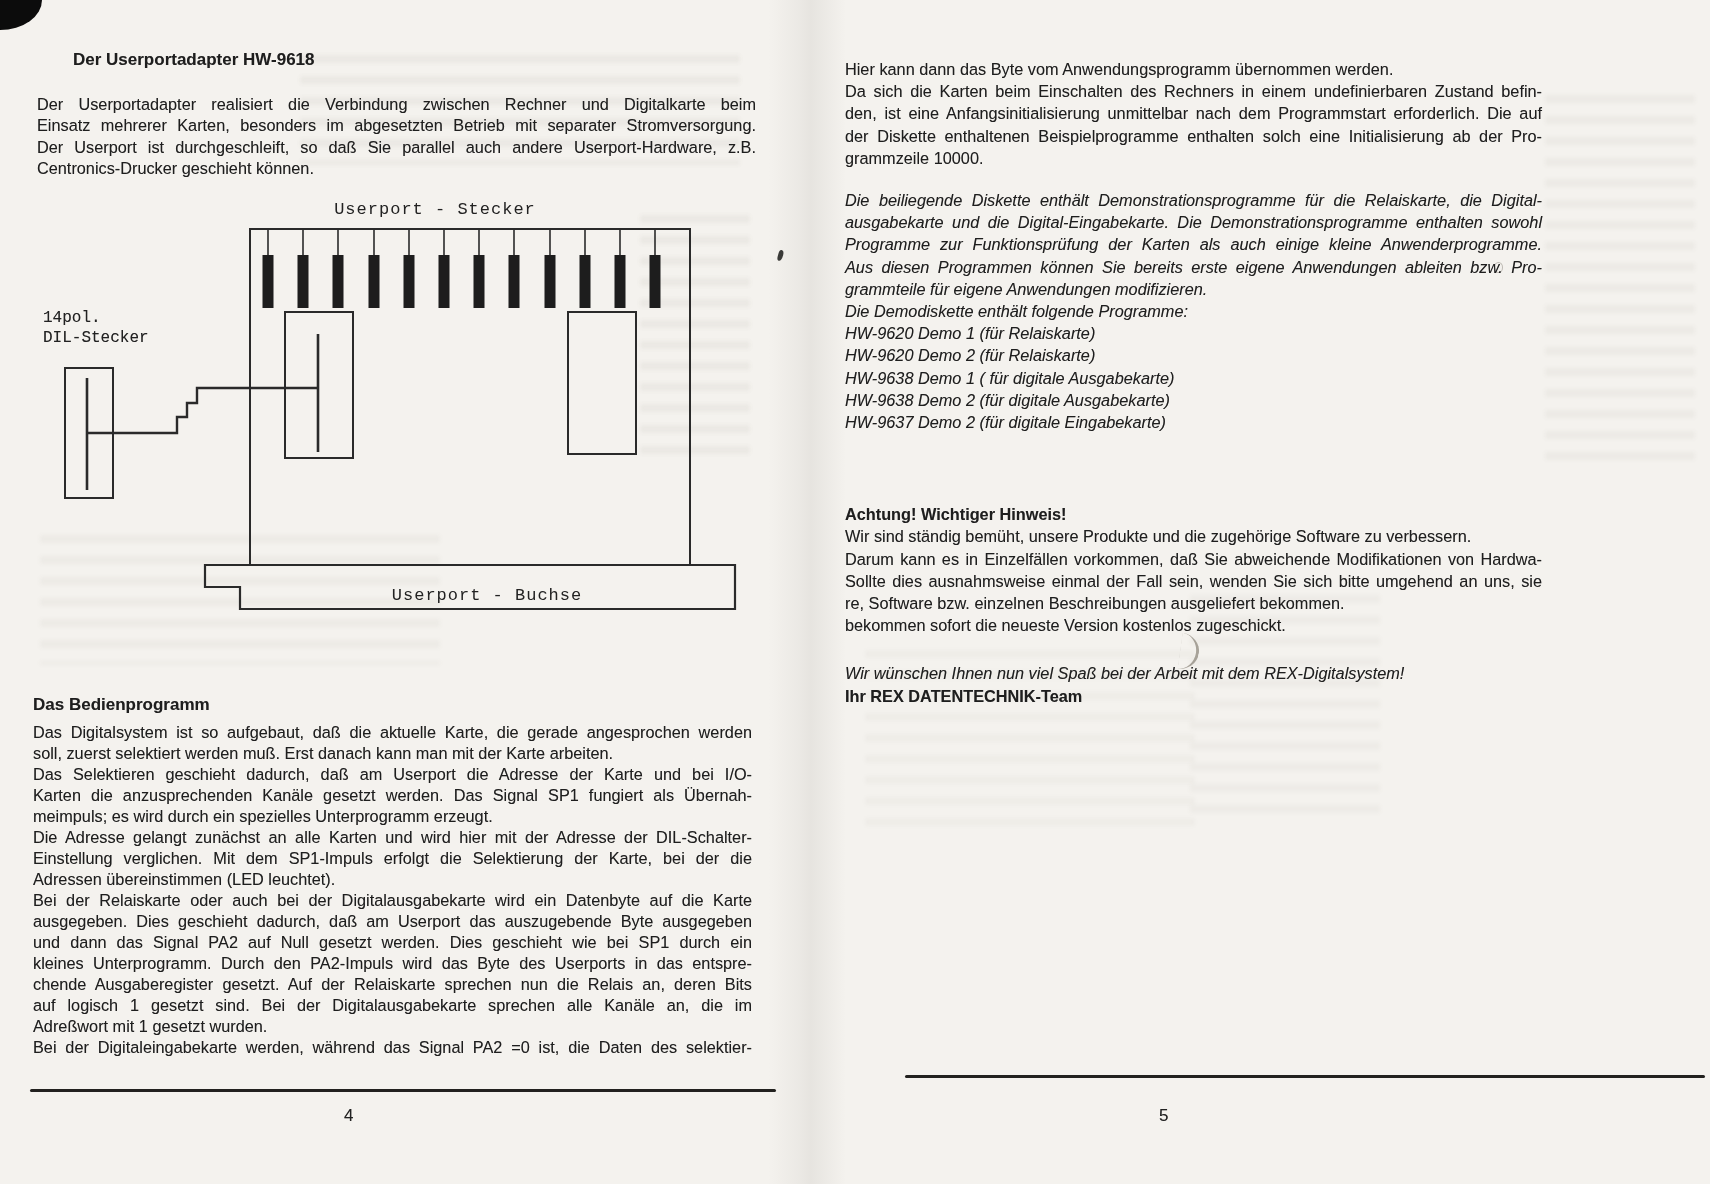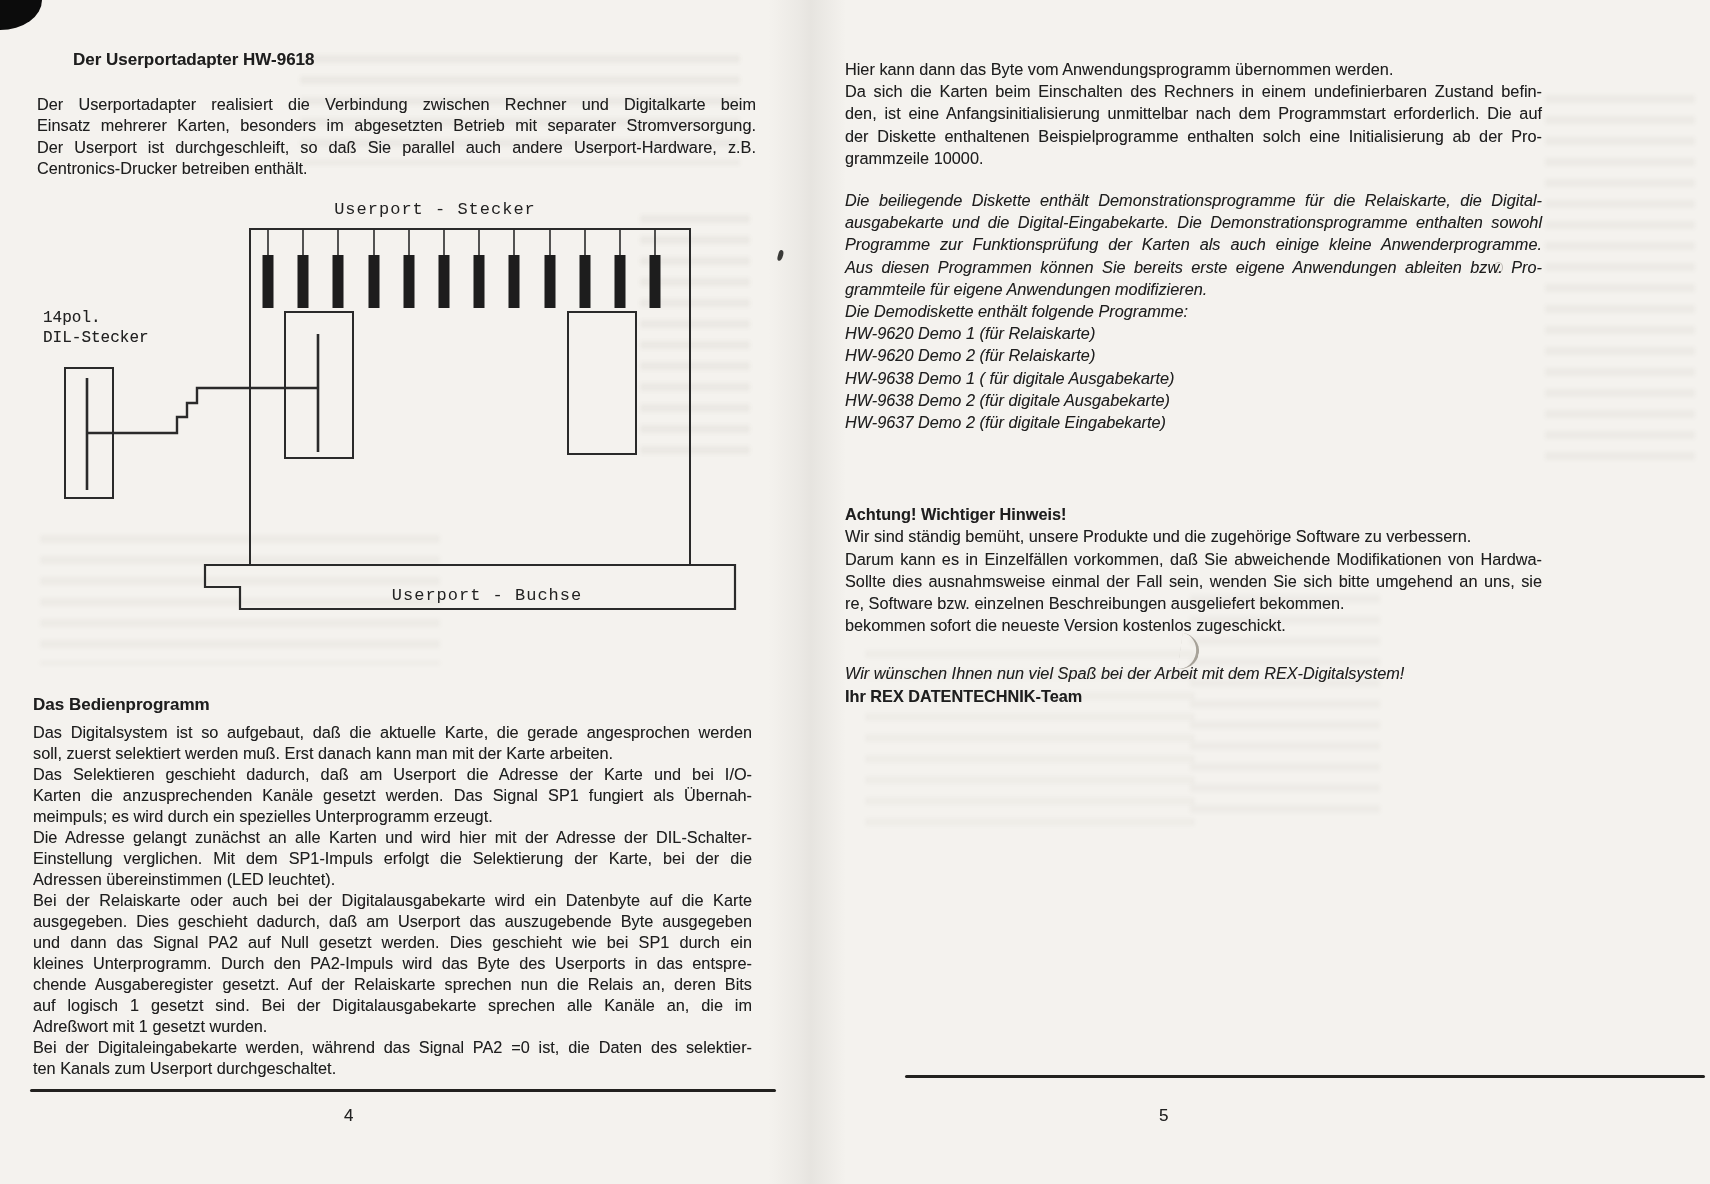--- a/index.html
+++ b/index.html
@@ -55,21 +55,21 @@
   <div class="ghost" style="left:1545px;top:95px;width:150px;height:370px;opacity:.6;"></div>
   <div class="ghost" style="left:1190px;top:595px;width:190px;height:220px;opacity:.5;"></div>
   <div class="ghost" style="left:865px;top:650px;width:330px;height:180px;opacity:.45;"></div>
 
   <div class="abs h" style="left:28px; top:50px; width:719px;margin-left:45px;">Der Userportadapter HW-9618</div>
 
   <div class="abs lp-intro" style="left:37px; top:94px; width:719px;">
     <div class="ln jl">Der Userportadapter realisiert die Verbindung zwischen Rechner und Digitalkarte beim</div>
     <div class="ln jl">Einsatz mehrerer Karten, besonders im abgesetzten Betrieb mit separater Stromversorgung.</div>
     <div class="ln jl">Der Userport ist durchgeschleift, so daß Sie parallel auch andere Userport-Hardware, z.B.</div>
-    <div class="ln ll">Centronics-Drucker betreiben enthält.</div>
+    <div class="ln ll">Centronics-Drucker geschieht können.</div>
   </div>
 
   <div class="abs diagram" style="left:35px; top:196px; width:710px; height:418px;">
     <svg width="710" height="418" viewBox="0 0 710 418">
       <text x="400" y="18" text-anchor="middle" class="dlabel">Userport - Stecker</text>
 
       <path class="dstroke" stroke-width="2" d="M215,369 L215,33 L655,33 L655,369"></path>
 
       <g stroke="#2a2a2a" stroke-width="1.6">
         <line x1="233" y1="33" x2="233" y2="59"></line>
@@ -140,21 +140,20 @@
       <div class="ln jl">Bei der Relaiskarte oder auch bei der Digitalausgabekarte wird ein Datenbyte auf die Karte</div>
       <div class="ln jl">ausgegeben. Dies geschieht dadurch, daß am Userport das auszugebende Byte ausgegeben</div>
       <div class="ln jl">und dann das Signal PA2 auf Null gesetzt werden. Dies geschieht wie bei SP1 durch ein</div>
       <div class="ln jl">kleines Unterprogramm. Durch den PA2-Impuls wird das Byte des Userports in das entspre-</div>
       <div class="ln jl">chende Ausgaberegister gesetzt. Auf der Relaiskarte sprechen nun die Relais an, deren Bits</div>
       <div class="ln jl">auf logisch 1 gesetzt sind. Bei der Digitalausgabekarte sprechen alle Kanäle an, die im</div>
       <div class="ln ll">Adreßwort mit 1 gesetzt wurden.</div>
     </div>
     <div>
       <div class="ln jl">Bei der Digitaleingabekarte werden, während das Signal PA2 =0 ist, die Daten des selektier-</div>
-      <div class="ln ll">ten Kanals zum Userport durchgeschaltet.</div>
     </div>
   </div>
 
   <div class="rule" style="left:30px; top:1089px; width:746px; height:3px;"></div>
   <div class="pagenum" style="left:344px; top:1106px;">4</div>
 
   <div class="abs rp-col" style="left:845px; top:58px; width:697px;">
 
     <div>
       <div class="ln ll">Hier kann dann das Byte vom Anwendungsprogramm übernommen werden.</div>

